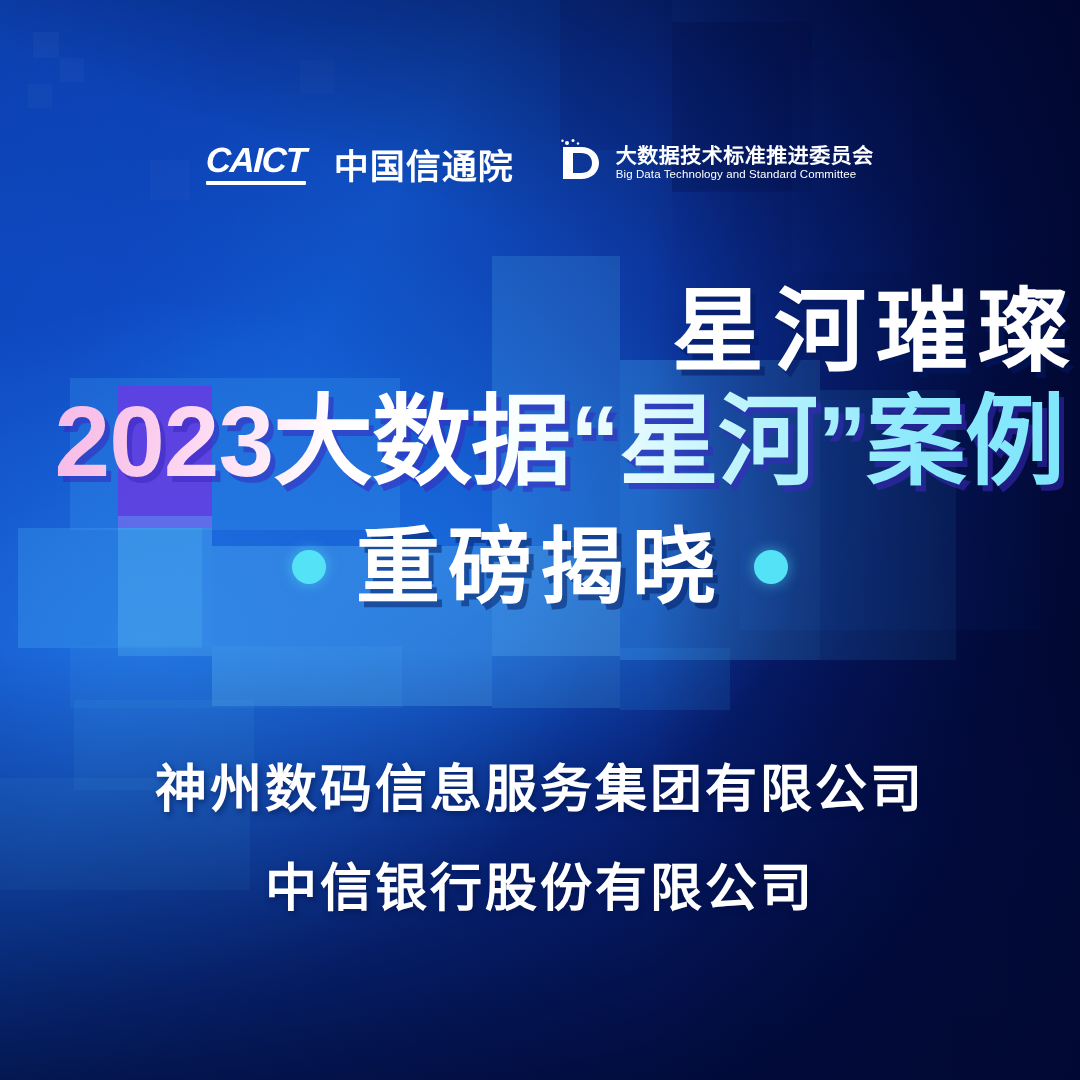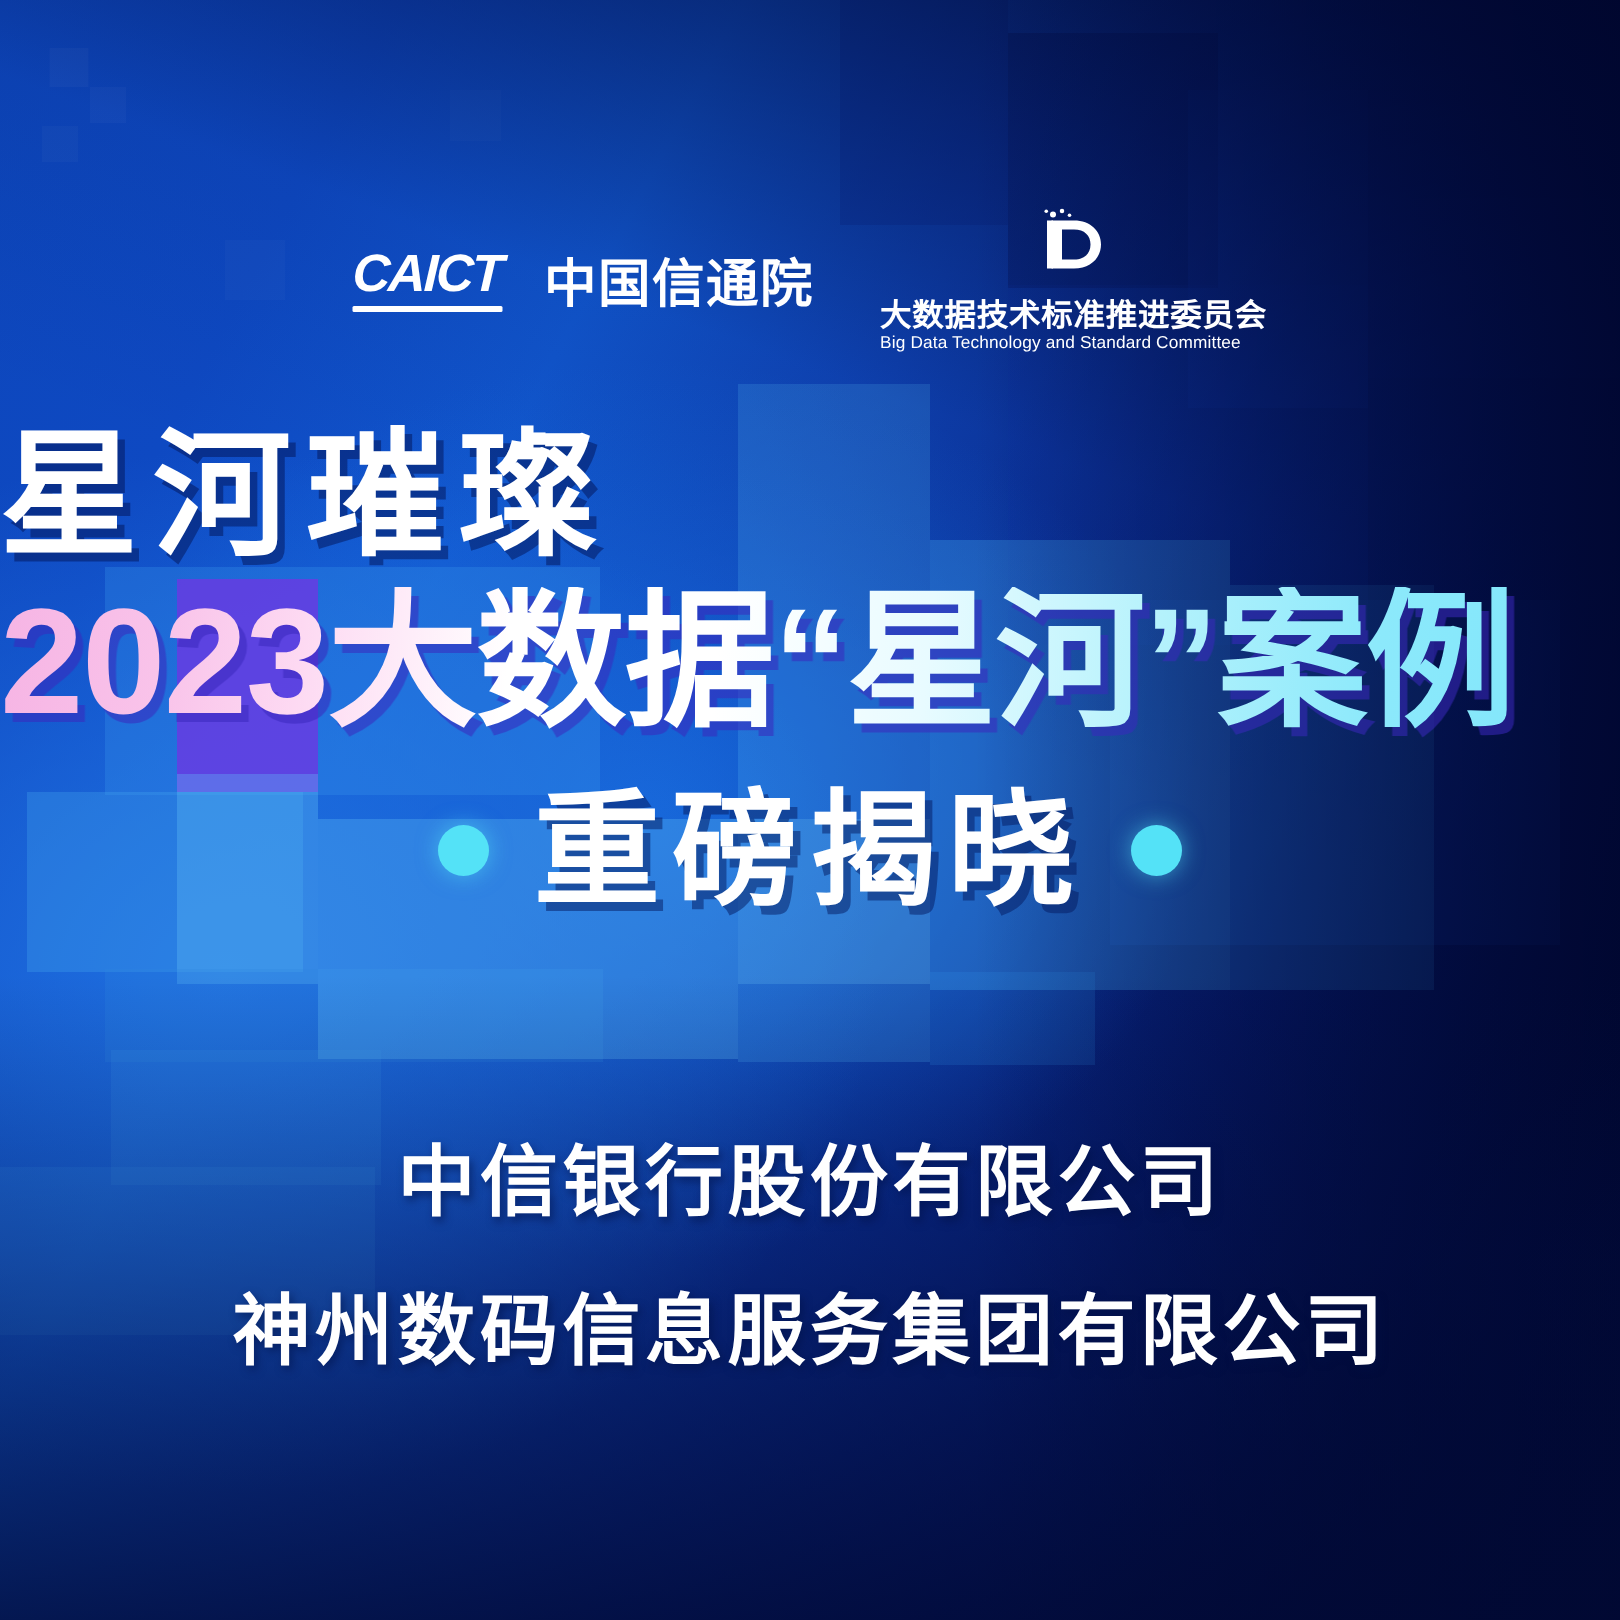--- a/index.html
+++ b/index.html
@@ -106,21 +106,21 @@
     font-size: 35px;
     font-weight: 700;
     color: #ffffff;
     letter-spacing: 1px;
     line-height: 1;
     position: relative;
     top: -1px;
     margin-left: 15px;
   }
 
-  .bdc { display: flex; align-items: center; gap: 12px; flex-direction: column; }
+  .bdc { display: flex; align-items: center; gap: 12px; }
   .bdc-mark { width: 46px; height: 50px; position: relative; }
   .bdc-text { display: flex; flex-direction: column; gap: 3px; }
   .bdc-cn {
     font-size: 21px;
     font-weight: 700;
     color: #ffffff;
     letter-spacing: 0.5px;
     line-height: 1;
   }
   .bdc-en {
@@ -129,21 +129,21 @@
     color: #ffffff;
     letter-spacing: 0.1px;
     line-height: 1;
   }
 
   
   .title-block {
     position: absolute;
     left: 0; right: 0;
     top: 285px;
-    text-align: left;
+    text-align: right;
   }
 
   .line1 {
     font-size: 92px;
     font-weight: 900;
     color: #ffffff;
     letter-spacing: 10px;
     line-height: 1.0;
     text-shadow: 5px 6px 0 rgba(3,26,96,0.55);
     margin: 0;
@@ -308,22 +308,22 @@
     <div class="line2">2023大数据“星河”案例</div>
     <div class="line3-wrap">
       <span class="dot"></span>
       <span class="line3">重磅揭晓</span>
       <span class="dot"></span>
     </div>
   </div>
 
   <div class="winners">
     <div class="winner">
+      <span class="band" style="width:820px;"></span>
+      <span>神州数码信息服务集团有限公司</span>
+    </div>
+    <div class="winner">
       <span class="band" style="width:620px;"></span>
       <span>中信银行股份有限公司</span>
     </div>
-    <div class="winner">
-      <span class="band" style="width:820px;"></span>
-      <span>神州数码信息服务集团有限公司</span>
-    </div>
   </div>
 
 </div>
 
 </body></html>

